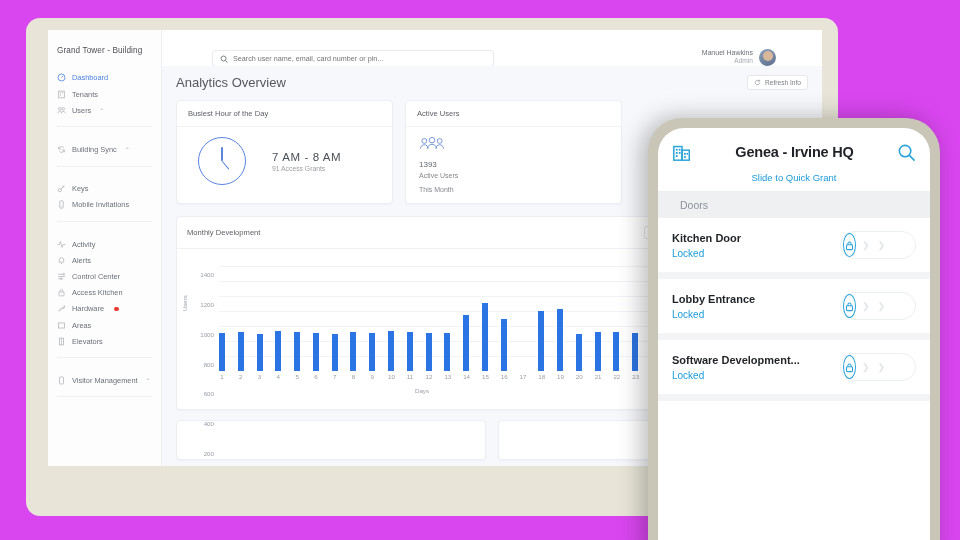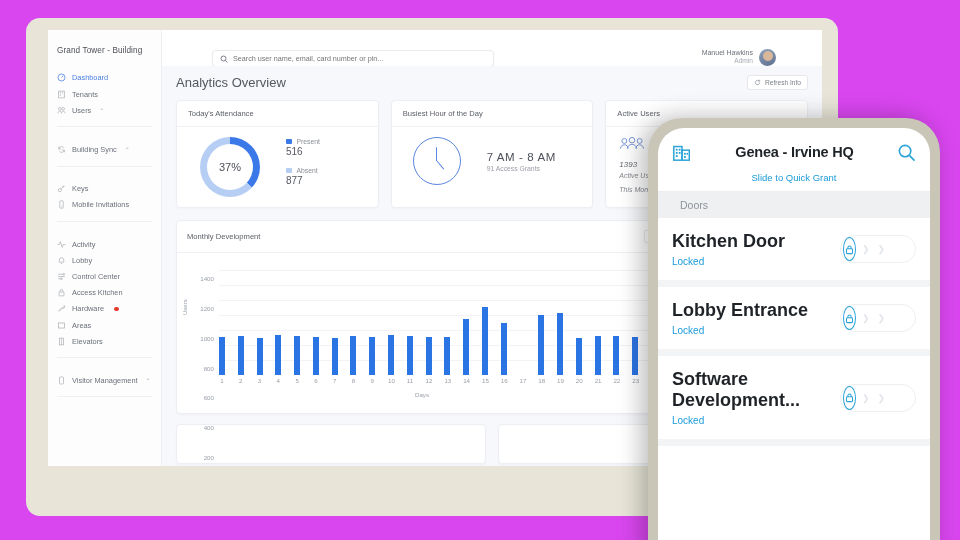--- a/index.html
+++ b/index.html
@@ -141,21 +141,21 @@
     position: absolute; background: #5b86e0; border-radius: 1px;
     transform-origin: bottom center;
   }
   .clock .h { width: 1.4px; height: 14px; left: 22.3px; top: 9px; }
   .clock .m { width: 1.4px; height: 11px; left: 22.3px; top: 12px; transform: rotate(140deg); }
   .busy { margin-left: 26px; }
   .busy .big { font-size: 11.5px; color: #4c5058; letter-spacing: .6px; }
   .busy .sub { font-size: 6.8px; color: #9a9ea6; margin-top: 2px; }
 
   
-  .au { margin-left: 2px; font-style: italic; }
+  .au { margin-left: 2px; }
   .au .num { font-size: 8px; color: #646871; margin-top: 5px; }
   .au .lb { font-size: 7px; color: #84888f; margin-top: 3px; }
   .au .lb2 { font-size: 7px; color: #84888f; margin-top: 7px; }
 
   
   .chartcard {
     margin: 12px 14px 0 14px; background: #fff;
     border: 1px solid #edeef3; border-radius: 4px; width: 492px;
     box-shadow: 0 1px 2px rgba(40,45,80,.03);
   }
@@ -223,21 +223,21 @@
     text-align: center; font-size: 9.5px; color: #1a9bd9;
     padding-bottom: 8px; border-bottom: 1px solid #eceff1;
   }
   .ph-sec {
     background: #eef0f2; padding: 7px 22px; font-size: 10.5px; color: #8d939a;
   }
   .door {
     display: flex; align-items: center; justify-content: space-between;
     padding: 13px 14px; border-bottom: 7px solid #f2f4f6;
   }
-  .door .nm { font-size: 18px; color: #1f2328; font-weight: bold; }
+  .door .nm { font-size: 11px; color: #1f2328; font-weight: bold; }
   .door .st { font-size: 10px; color: #1a9bd9; margin-top: 4px; }
   .slider {
     width: 76px; height: 28px; border-radius: 14px; border: 1px solid #eceff1;
     display: flex; align-items: center; padding: 0 2px; position: relative;
   }
   .knob {
     width: 24px; height: 24px; border-radius: 50%; border: 1.2px solid #29a3d9;
     display: flex; align-items: center; justify-content: center; background: #fff;
   }
   .chev { color: #e2e6ea; font-size: 9px; margin-left: 6px; }
@@ -316,21 +316,21 @@
               <svg viewBox="0 0 16 16" class="ic">
                 <path d="M1 8h3l2-5 3 10 2-5h4" fill="none" stroke="currentColor" stroke-width="1.3"></path>
               </svg>
               <span>Activity</span>
             </div>
             <div class="navitem">
               <svg viewBox="0 0 16 16" class="ic">
                 <path d="M4 11V7a4 4 0 0 1 8 0v4H4z" fill="none" stroke="currentColor" stroke-width="1.3"></path>
                 <path d="M6.6 12.5a1.6 1.6 0 0 0 2.8 0" fill="none" stroke="currentColor" stroke-width="1.3"></path>
               </svg>
-              <span>Lobby</span>
+              <span>Alerts</span>
             </div>
             <div class="navitem">
               <svg viewBox="0 0 16 16" class="ic">
                 <path d="M2 4h9M2 8h12M2 12h6" stroke="currentColor" stroke-width="1.3" fill="none"></path>
                 <circle cx="12" cy="4" r="1.6" fill="none" stroke="currentColor" stroke-width="1.2"></circle>
                 <circle cx="8" cy="12" r="1.6" fill="none" stroke="currentColor" stroke-width="1.2"></circle>
               </svg>
               <span>Control Center</span>
             </div>
             <div class="navitem">
@@ -400,44 +400,20 @@
           <svg width="7" height="7" viewBox="0 0 16 16">
             <path d="M13 8a5 5 0 1 1-1.5-3.5" fill="none" stroke="#8a8f98" stroke-width="1.6"></path>
             <path d="M13 1.5V5h-3.5" fill="none" stroke="#8a8f98" stroke-width="1.6"></path>
           </svg>
           <span>Refresh Info</span>
         </div>
       </div>
 
       <div class="cards">
 
-        <div class="card c1">
-          <div class="card-hd">Today's Attendance</div>
-          <div class="card-bd">
-            <div class="donut">
-              <span>37%</span>
-            </div>
-            <div class="legend">
-              <div class="legrow">
-                <div class="legtop">
-                  <div class="sq" id="sq0" style="background: rgb(59, 121, 232);"></div>
-                  <span>Present</span>
-                </div>
-                <div class="legval">516</div>
-              </div>
-              <div class="legrow">
-                <div class="legtop">
-                  <div class="sq" id="sq1" style="background: rgb(183, 206, 244);"></div>
-                  <span>Absent</span>
-                </div>
-                <div class="legval">877</div>
-              </div>
-            </div>
-          </div>
-        </div>
 
         <div class="card c2">
           <div class="card-hd">Busiest Hour of the Day</div>
           <div class="card-bd clockwrap">
             <div class="clock">
               <div class="h"></div>
                 <div class="m"></div>
             </div>
             <div class="busy">
               <div class="big">7 AM  -  8 AM</div>

